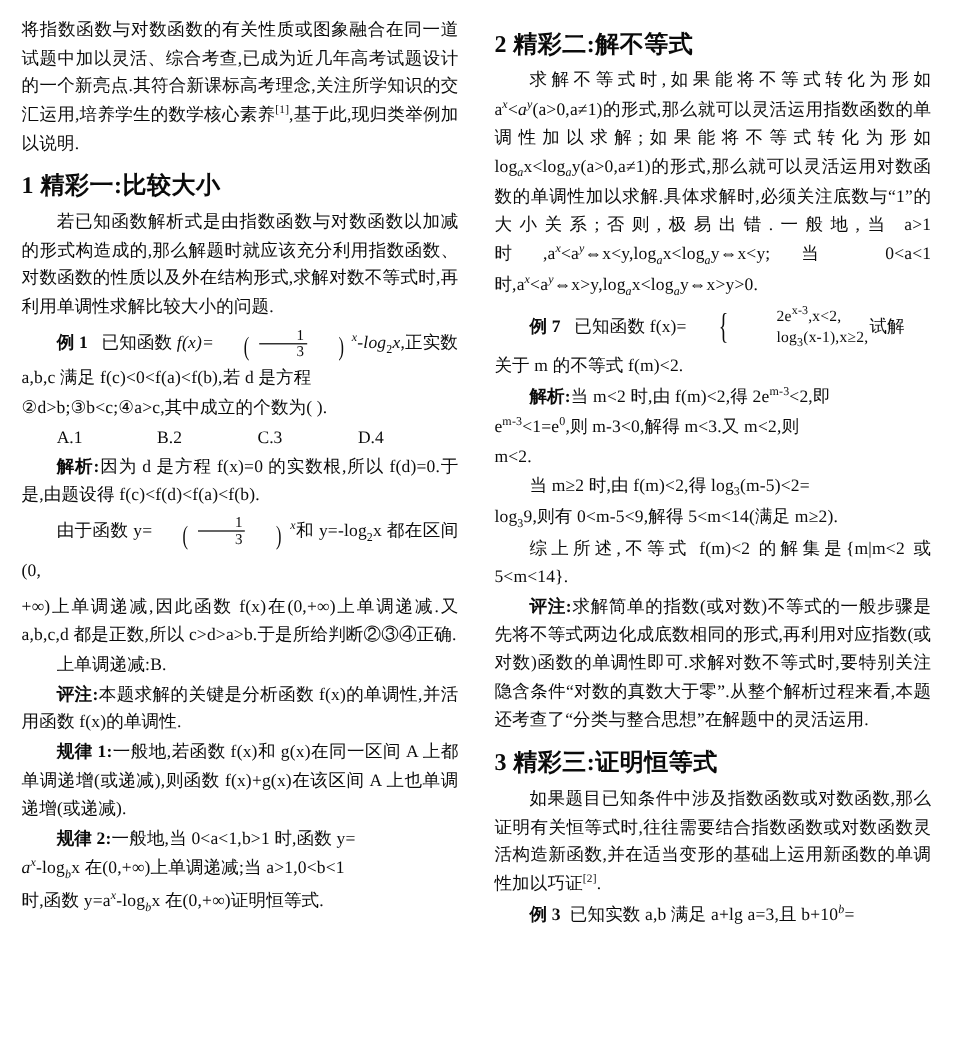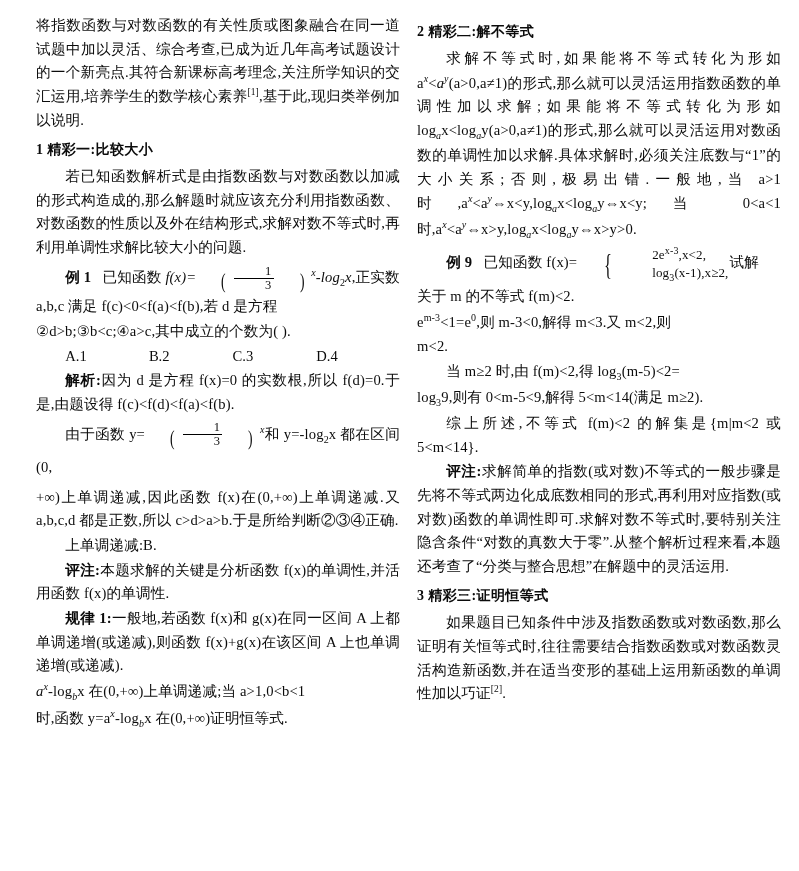--- a/index.html
+++ b/index.html
@@ -12,39 +12,39 @@
     height: 871px;
     font-family: "Liberation Serif", "DejaVu Serif", serif;
     color: #0b0b0b;
     overflow: hidden;
   }
   .page {
     position: relative;
     width: 799px;
     height: 871px;
     box-sizing: border-box;
-    padding: 14px 18px 6px 36px;
+    padding: 14px 18px 6px 18px;
     display: flex;
-    gap: 17px;
+    gap: 30px;
   }
   .col {
     width: 364px;
     flex: 0 0 364px;
   }
   p {
     margin: 0 0 1px 0;
     font-size: 14.6px;
     line-height: 1.62;
     text-align: justify;
     text-justify: inter-ideograph;
     letter-spacing: 0.15px;
   }
   p.ind { text-indent: 2em; }
   h2 {
-    font-size: 14px;
+    font-size: 20px;
     margin: 9px 0 6px 0;
     font-weight: bold;
     letter-spacing: 0.4px;
   }
   .lbl { font-weight: bold; }
   .sup { font-size: 9.5px; vertical-align: super; }
   .it { font-style: italic; font-family: "Liberation Serif", serif; }
   
   .frac {
     display: inline-block;
@@ -125,52 +125,55 @@
     <p class="ind tall"><span>由于函数 y=</span><span class="paren-big">(</span><span class="frac"><span class="num">1</span><span class="den">3</span></span><span class="paren-big">)</span><span class="pow it">x</span><span>和 y=-log</span><span class="sub">2</span><span>x 都在区间(0,</span></p>
 
     <p>+∞)上单调递减,因此函数 f(x)在(0,+∞)上单调递减.又 a,b,c,d 都是正数,所以 c&gt;d&gt;a&gt;b.于是所给判断②③④正确.</p>
 
     <p class="ind">上单调递减:B.</p>
 
     <p class="ind"><span class="lbl">评注:</span><span>本题求解的关键是分析函数 f(x)的单调性,并活用函数 f(x)的单调性.</span></p>
 
     <p class="ind"><span class="lbl">规律 1:</span><span>一般地,若函数 f(x)和 g(x)在同一区间 A 上都单调递增(或递减),则函数 f(x)+g(x)在该区间 A 上也单调递增(或递减).</span></p>
 
+    <p class="ind"><span class="lbl">规律 2:</span><span>一般地,当 0&lt;a&lt;1,b&gt;1 时,函数 y=</span></p>
     <p><span class="it">a</span><span class="pow it">x</span><span>-log</span><span class="sub it">b</span><span>x 在(0,+∞)上单调递减;当 a&gt;1,0&lt;b&lt;1</span></p>
     <p><span>时,函数 y=a</span><span class="pow it">x</span><span>-log</span><span class="sub it">b</span><span>x 在(0,+∞)证明恒等式.</span></p>
 
   </div>
 
   <div class="col">
 
     <h2>2 精彩二:解不等式</h2>
 
     <p class="ind"><span>求解不等式时,如果能将不等式转化为形如 a</span><span class="pow it">x</span><span>&lt;</span><span class="it">a</span><span class="pow it">y</span><span>(a&gt;0,a≠1)的形式,那么就可以灵活运用指数函数的单调性加以求解;如果能将不等式转化为形如 log</span><span class="sub it">a</span><span>x&lt;log</span><span class="sub it">a</span><span>y(a&gt;0,a≠1)的形式,那么就可以灵活运用对数函数的单调性加以求解.具体求解时,必须关注底数与“1”的大小关系;否则,极易出错.一般地,当 a&gt;1 时,a</span><span class="pow it">x</span><span>&lt;a</span><span class="pow it">y</span><span>⇔x&lt;y,log</span><span class="sub it">a</span><span>x&lt;log</span><span class="sub it">a</span><span>y⇔x&lt;y;当 0&lt;a&lt;1 时,a</span><span class="pow it">x</span><span>&lt;a</span><span class="pow it">y</span><span>⇔x&gt;y,log</span><span class="sub it">a</span><span>x&lt;log</span><span class="sub it">a</span><span>y⇔x&gt;y&gt;0.</span></p>
 
     <p class="ind" style="line-height:2.6">
-      <span class="lbl">例 9</span>
+      <span class="lbl">例 7</span>
       &nbsp;&nbsp;<span>已知函数 f(x)=</span><span class="cases">
           <span class="brace">{</span>
           <span class="rows">
             <span style="display:block"><span>2e</span><span class="pow">x-3</span><span>,x&lt;2,</span></span>
             <span style="display:block"><span>log</span><span class="sub">3</span><span>(x-1),x≥2,</span></span>
           </span>
         </span><span>试解</span>
     </p>
     <p>关于 m 的不等式 f(m)&lt;2.</p>
 
+    <p class="ind"><span class="lbl">解析:</span><span>当 m&lt;2 时,由 f(m)&lt;2,得 2e</span><span class="pow">m-3</span><span>&lt;2,即</span></p>
     <p><span>e</span><span class="pow">m-3</span><span>&lt;1=e</span><span class="pow">0</span><span>,则 m-3&lt;0,解得 m&lt;3.又 m&lt;2,则</span></p>
     <p>m&lt;2.</p>
 
     <p class="ind"><span>当 m≥2 时,由 f(m)&lt;2,得 log</span><span class="sub">3</span><span>(m-5)&lt;2=</span></p>
     <p><span>log</span><span class="sub">3</span><span>9,则有 0&lt;m-5&lt;9,解得 5&lt;m&lt;14(满足 m≥2).</span></p>
 
     <p class="ind">综上所述,不等式 f(m)&lt;2 的解集是{m|m&lt;2 或 5&lt;m&lt;14}.</p>
 
     <p class="ind"><span class="lbl">评注:</span><span>求解简单的指数(或对数)不等式的一般步骤是先将不等式两边化成底数相同的形式,再利用对应指数(或对数)函数的单调性即可.求解对数不等式时,要特别关注隐含条件“对数的真数大于零”.从整个解析过程来看,本题还考查了“分类与整合思想”在解题中的灵活运用.</span></p>
 
     <h2>3 精彩三:证明恒等式</h2>
 
     <p class="ind"><span>如果题目已知条件中涉及指数函数或对数函数,那么证明有关恒等式时,往往需要结合指数函数或对数函数灵活构造新函数,并在适当变形的基础上运用新函数的单调性加以巧证</span><span class="sup">[2]</span><span>.</span></p>
 
+    <p class="ind"><span class="lbl">例 3</span>&nbsp;&nbsp;<span>已知实数 a,b 满足 a+lg a=3,且 b+10</span><span class="pow it">b</span><span>=</span></p>
 
   </div>
 </div>
 
 </body></html>

